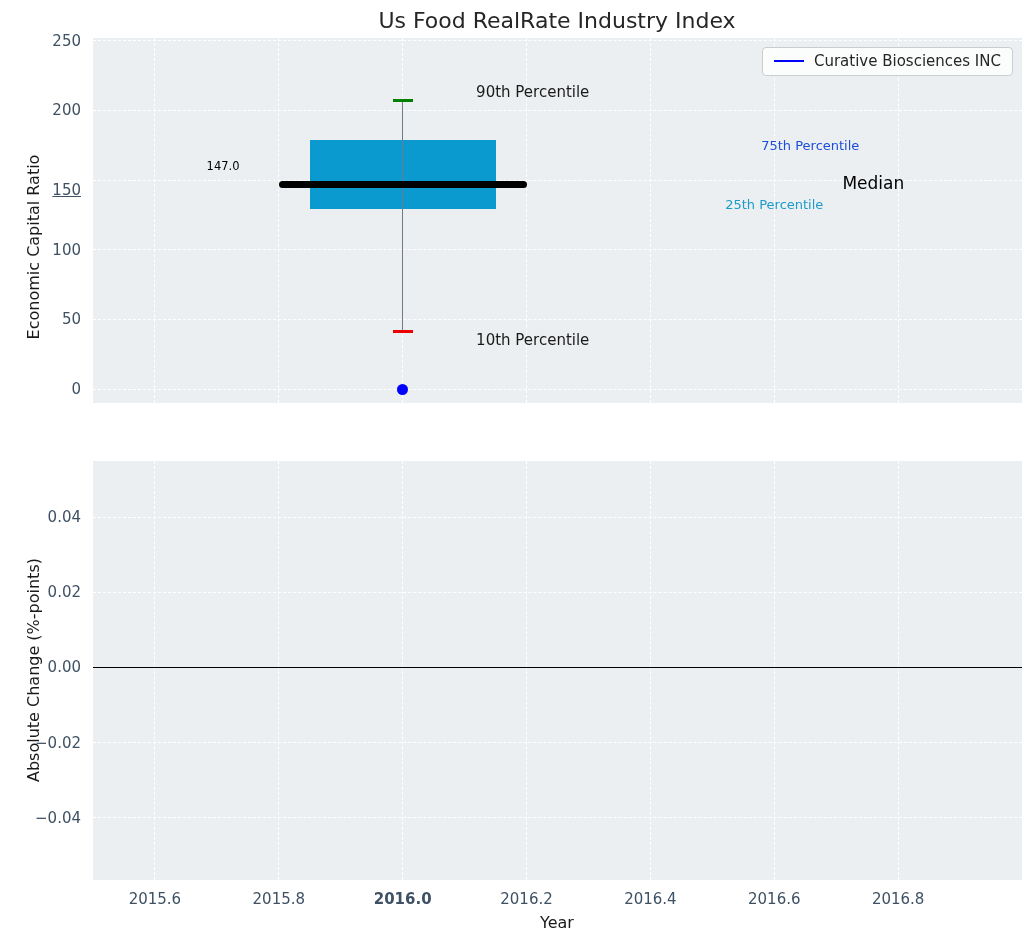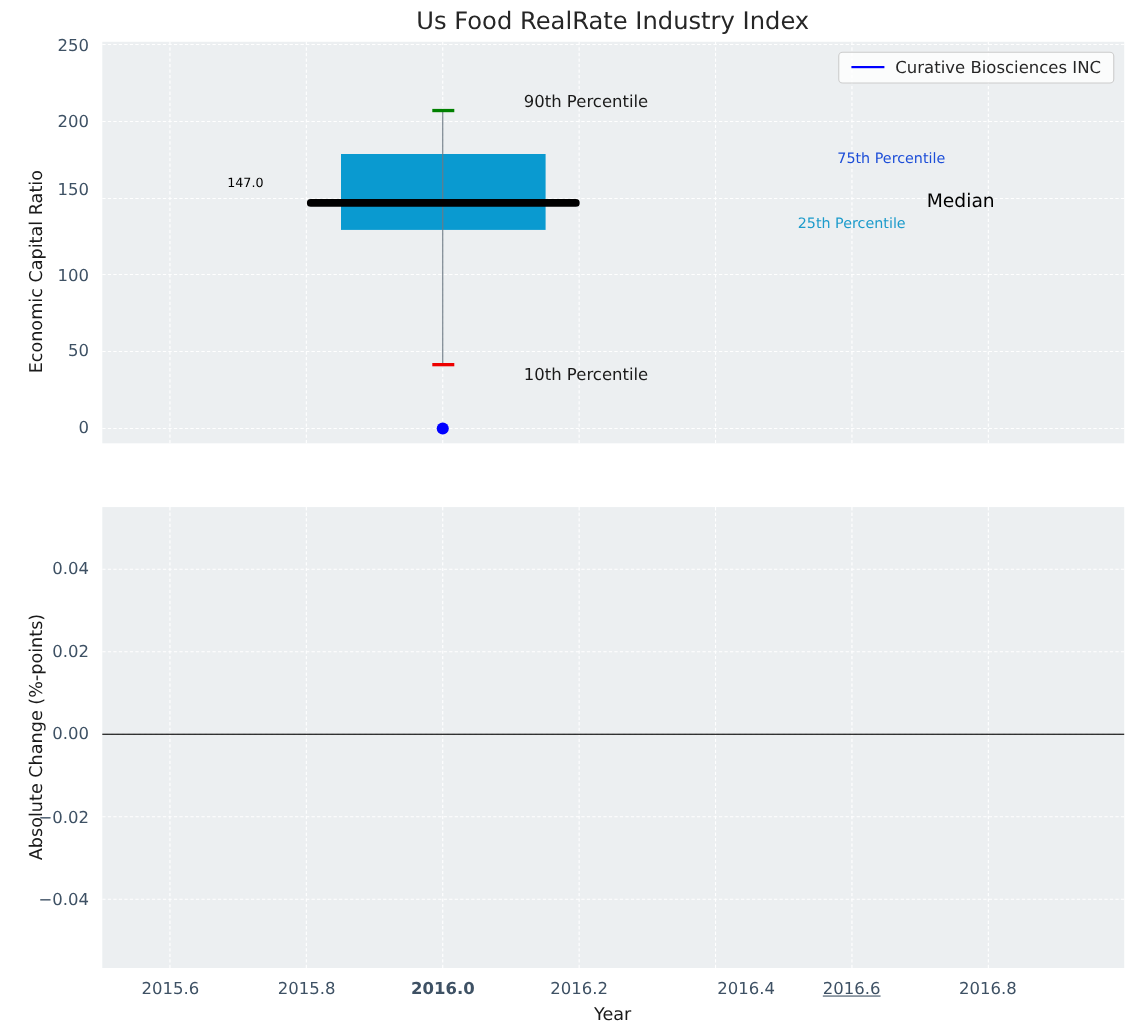--- a/index.html
+++ b/index.html
@@ -74,28 +74,28 @@
       <div class="grid-h" style="top: 55.5422px;"></div>
       <div class="zero-line" style="top: 205.741px; background: rgb(0, 0, 0);"></div>
     </div>
 
   <div class="axis-label" style="left:33px;top:247px;transform:translate(-50%,-50%) rotate(-90deg);">Economic Capital Ratio</div>
   <div class="axis-label" style="left:33px;top:670px;transform:translate(-50%,-50%) rotate(-90deg);">Absolute Change (%-points)</div>
   <div class="axis-label" style="left:557px;top:922px;transform:translate(-50%,-50%);">Year</div>
 <div class="tick ytick" style="left: 0px; width: 81px; top: 380.12px;">0</div>
     <div class="tick ytick" style="left: 0px; width: 81px; top: 310.453px;">50</div>
     <div class="tick ytick" style="left: 0px; width: 81px; top: 240.787px;">100</div>
-    <div class="tick ytick" style="left: 0px; width: 81px; top: 163px;">150</div>
+    <div class="tick ytick" style="left: 0px; width: 81px; top: 181px; text-decoration: underline;">150</div>
     <div class="tick ytick" style="left: 0px; width: 81px; top: 101.453px;">200</div>
     <div class="tick ytick" style="left: 0px; width: 81px; top: 31.7867px;">250</div>
     <div class="tick xtick" style="left: 154.933px; top: 890px;">2015.6</div>
     <div class="tick xtick" style="left: 278.8px; top: 890px;">2015.8</div>
     <div class="tick xtick" style="left: 402.667px; top: 890px; font-weight: bold;">2016.0</div>
     <div class="tick xtick" style="left: 526.533px; top: 890px;">2016.2</div>
-    <div class="tick xtick" style="left: 650.4px; top: 890px; margin-left: 28px;">2016.4</div>
-    <div class="tick xtick" style="left: 774.267px; top: 890px; text-decoration: underline;">2016.6</div>
+    <div class="tick xtick" style="left: 650.4px; top: 890px;">2016.4</div>
+    <div class="tick xtick" style="left: 774.267px; top: 890px;">2016.6</div>
     <div class="tick xtick" style="left: 898.133px; top: 890px;">2016.8</div>
     <div class="tick ytick" style="left: 0px; width: 81px; top: 808.94px;">−0.04</div>
     <div class="tick ytick" style="left: 0px; width: 81px; top: 733.715px;">−0.02</div>
     <div class="tick ytick" style="left: 0px; width: 81px; top: 658.491px;">0.00</div>
     <div class="tick ytick" style="left: 0px; width: 81px; top: 583.267px;">0.02</div>
     <div class="tick ytick" style="left: 0px; width: 81px; top: 508.042px;">0.04</div>
   </div>
 
 </body></html>

